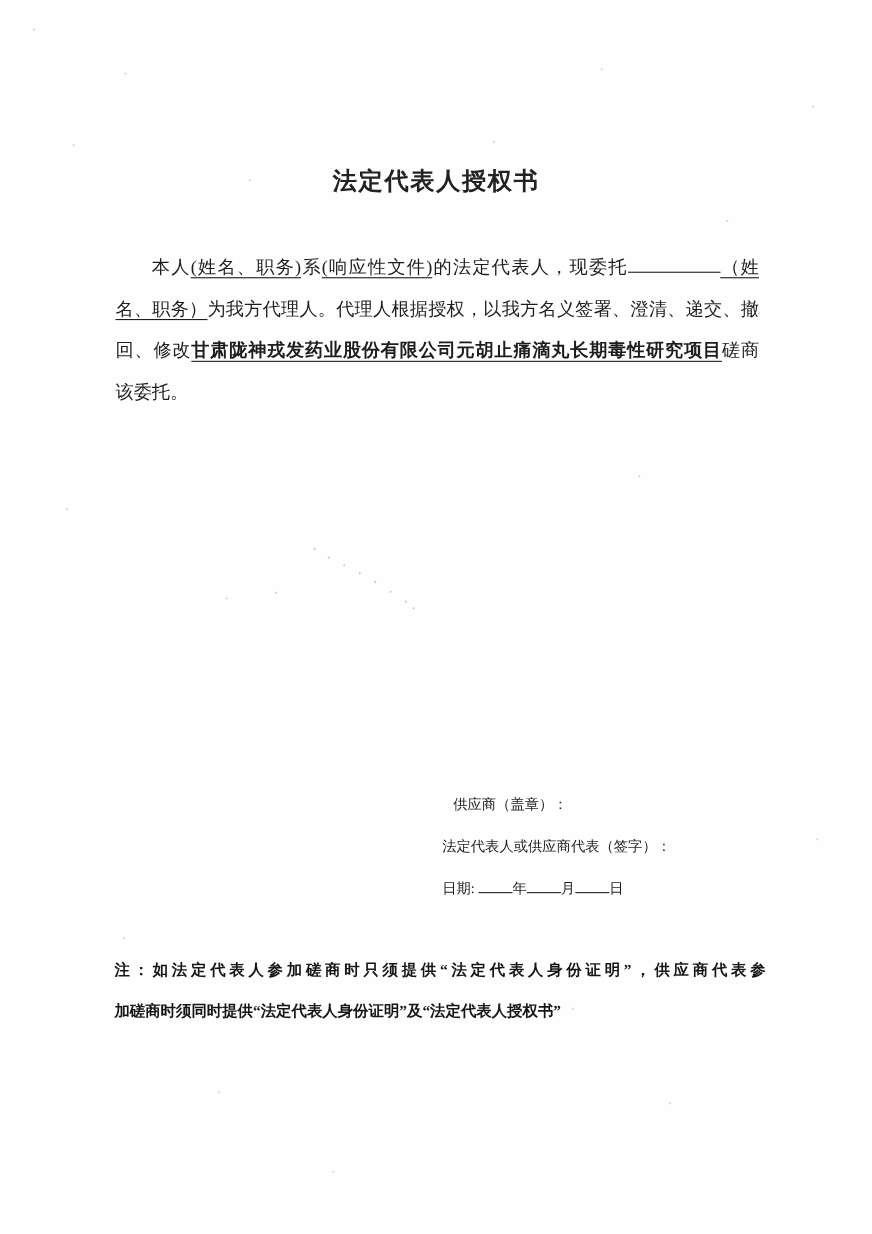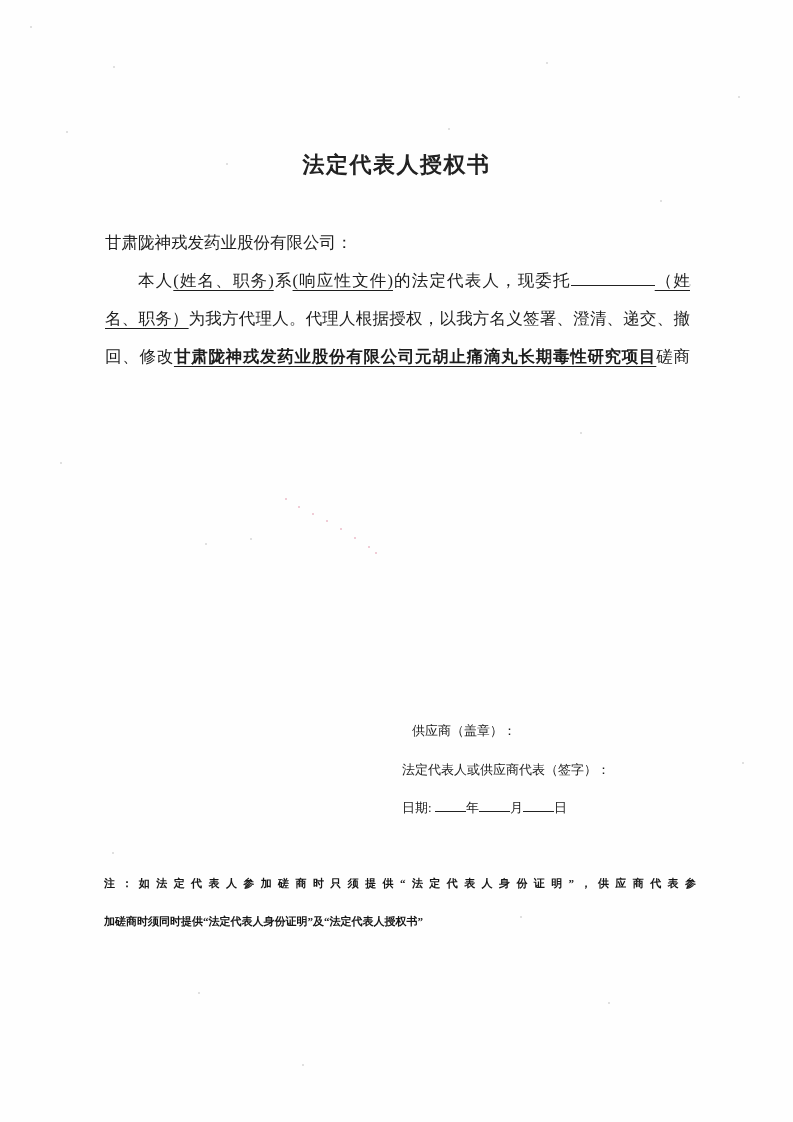--- a/index.html
+++ b/index.html
@@ -48,38 +48,38 @@
   }
   .id-box-label { font-size:16.5px; padding-top:32px; letter-spacing:0.5px; }
   .sign-block {
     position:absolute; left:402px; top:712px;
     font-size:13px; line-height:38.5px;
   }
   .sign-first { padding-left:10px; }
   .date-line span { vertical-align:baseline; }
   .note {
     position:absolute; left:104px; top:864px; width:592px;
-    font-size:11px; line-height:38px; font-weight:600; color:#161616;
+    font-size:14px; line-height:38px; font-weight:600; color:#161616;
   }
   .sp { position:absolute; border-radius:50%; pointer-events:none; }
   .sp-g { width:2px; height:2px; background:rgba(140,140,140,0.35); }
   .sp-p { width:2px; height:2px; background:rgba(222,135,158,0.55); }
 </style>
 </head>
 <body>
 
 <div class="page">
 
   <h1 class="title">法定代表人授权书</h1>
 
   <div class="body-text">
-    <div class="line">甘肃陇神戎发药业股份有限公司：</div>
     <div class="line jl indent"><span>本人</span><span class="u">(姓名、职务)</span><span>系</span><span class="u">(响应性文件)</span><span>的法定代表人，现委托</span><span class="blank name-blank"></span><span class="u">（姓</span></div>
     <div class="line jl"><span class="u">名、职务）</span><span>为我方代理人。代理人根据授权，以我方名义签署、澄清、递交、撤</span></div>
     <div class="line jl"><span>回、修改</span><span class="u b">甘肃陇神戎发药业股份有限公司元胡止痛滴丸长期毒性研究项目</span><span>磋商</span></div>
+    <div class="line">该委托。</div>
   </div>
 
 
   <div class="sign-block">
     <div class="line sign-first">供应商（盖章）：</div>
     <div class="line">法定代表人或供应商代表（签字）：</div>
     <div class="line date-line"><span>日期:</span>&nbsp;<span class="blank date-blank"></span><span>年</span><span class="blank date-blank"></span><span>月</span><span class="blank date-blank"></span><span>日</span></div>
   </div>
 
   <div class="note">

